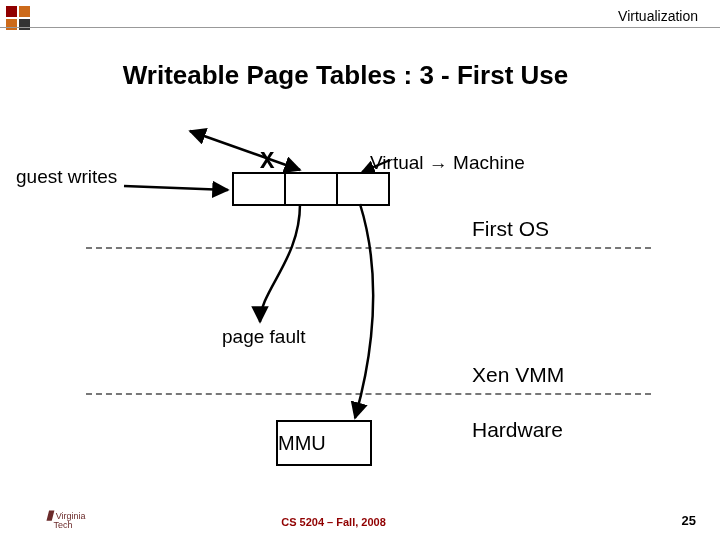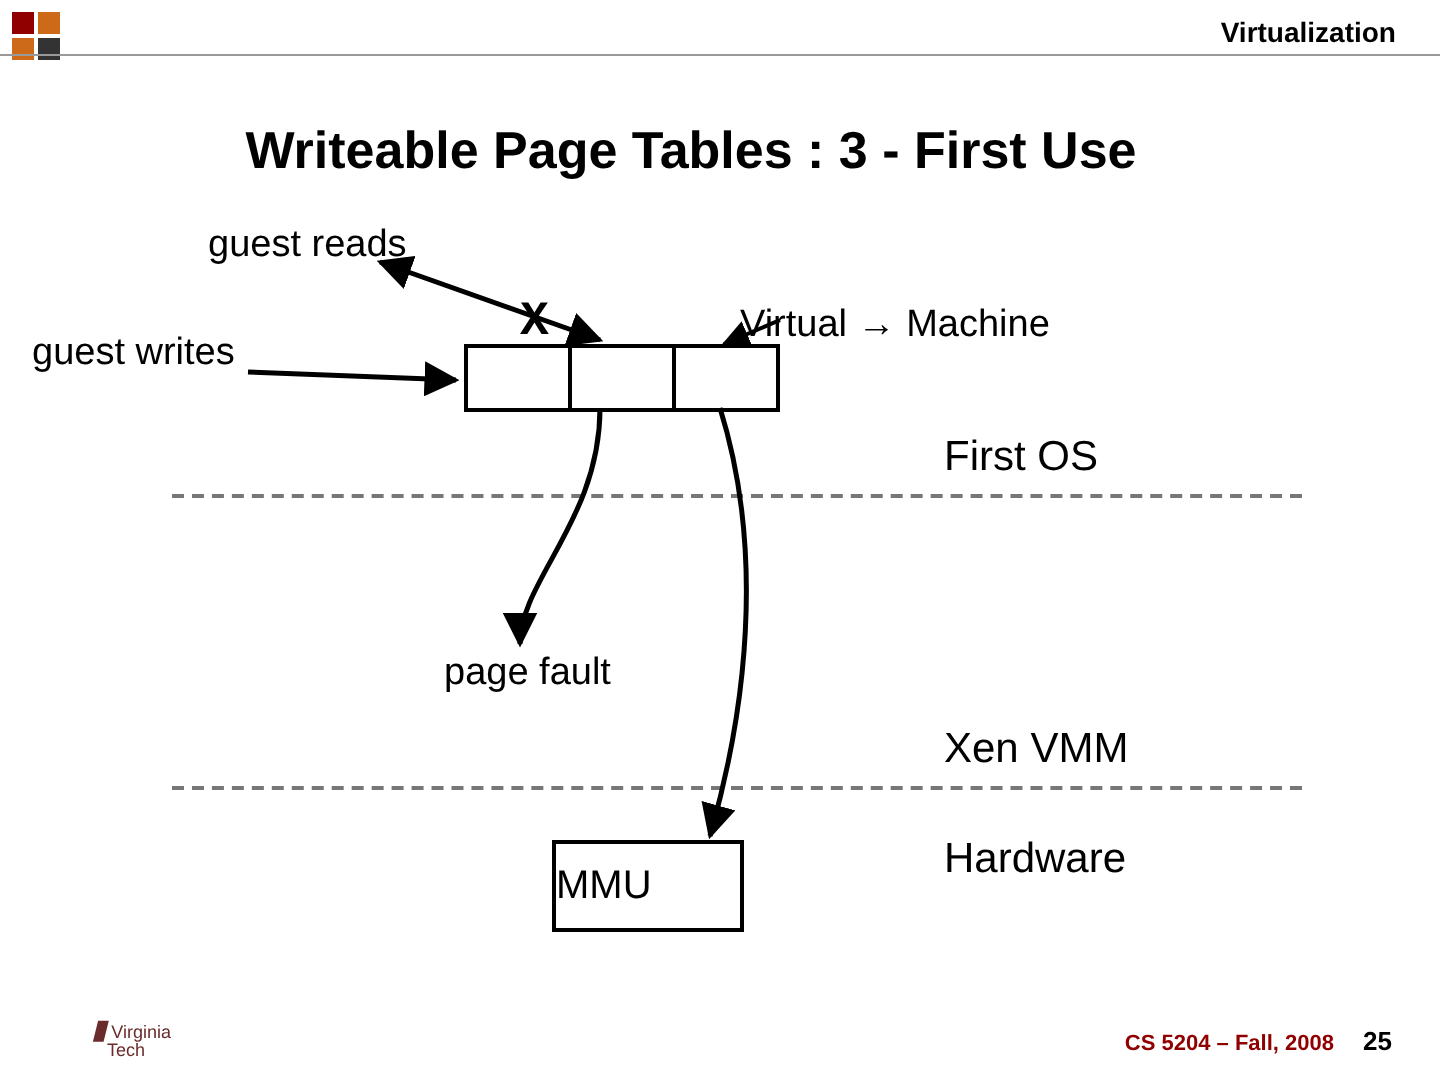--- a/index.html
+++ b/index.html
@@ -1,48 +1,47 @@
 <!DOCTYPE html>
 <html><head>
 <meta charset="utf-8">
 <style>
   html,body{margin:0;padding:0;width:720px;height:540px;background:#fff;font-family:Arial,Helvetica,sans-serif;color:#000;overflow:hidden}
   .slide{position:relative;width:720px;height:540px}
   .hdr-line{position:absolute;left:0;top:27px;width:720px;height:1px;background:#999}
-  .hdr-title{position:absolute;right:22px;top:8px;font-size:14px;font-weight:bold}
+  .hdr-title{position:absolute;right:22px;top:8px;font-size:14px;font-weight:normal}
   .logo-sq{position:absolute;width:11px;height:11px}
   .slide-title{position:absolute;left:0;width:691px;top:60px;text-align:center;font-family:Tahoma,Arial,sans-serif;font-weight:bold;font-size:26px}
   .lbl{position:absolute;font-size:19px}
   .lbl-big{font-size:21px}
   .x-mark{position:absolute;font-family:"Courier New",monospace;font-weight:bold;font-size:24px;color:#000}
   .pt-cell{position:absolute;width:50px;height:30px;border:2px solid #000;background:#fff}
   .mmu-box{position:absolute;width:92px;height:42px;border:2px solid #000;text-align:left;line-height:42px;font-size:20px}
   .dash{position:absolute;left:86px;width:565px;height:0;border-top:2px dashed #777}
-  .footer-course{position:absolute;left:0;width:667px;bottom:12px;text-align:right;font-size:11px;font-weight:bold;color:#900000}
+  .footer-course{position:absolute;left:0;width:667px;bottom:12px;text-align:center;font-size:11px;font-weight:bold;color:#900000}
   .footer-page{position:absolute;right:24px;bottom:12px;font-size:13px;font-weight:bold}
   .vt-logo{position:absolute;left:46px;bottom:10px;font-size:9px;color:#6b2b2b;line-height:1}
   .vt-logo .vt{font-style:italic;font-weight:bold;font-size:13px}
   svg.arrows{position:absolute;left:0;top:0;width:720px;height:540px;pointer-events:none}
 </style>
 </head>
 <body>
 
 <div class="slide">
 
   <div class="logo-sq" style="left:6px;top:6px;background:#900000"></div>
   <div class="logo-sq" style="left:19px;top:6px;background:#cc6a1a"></div>
   <div class="logo-sq" style="left:6px;top:19px;background:#cc6a1a"></div>
   <div class="logo-sq" style="left:19px;top:19px;background:#333"></div>
 
   <div class="hdr-line"></div>
   <div class="hdr-title">Virtualization</div>
 
   <div class="slide-title">Writeable Page Tables : 3 - First Use</div>
 
-  <div class="lbl" style="left:104px;top:112px">guest reads</div>
   <div class="lbl" style="left:16px;top:166px">guest writes</div>
   <div class="lbl" style="left:370px;top:152px">Virtual → Machine</div>
   <div class="lbl lbl-big" style="left:472px;top:217px">First OS</div>
   <div class="lbl lbl-big" style="left:472px;top:363px">Xen VMM</div>
   <div class="lbl" style="left:222px;top:326px">page fault</div>
   <div class="lbl lbl-big" style="left:472px;top:418px">Hardware</div>
 
   <div class="pt-cell" style="left:232px;top:172px"></div>
   <div class="pt-cell" style="left:284px;top:172px"></div>
   <div class="pt-cell" style="left:336px;top:172px"></div>

